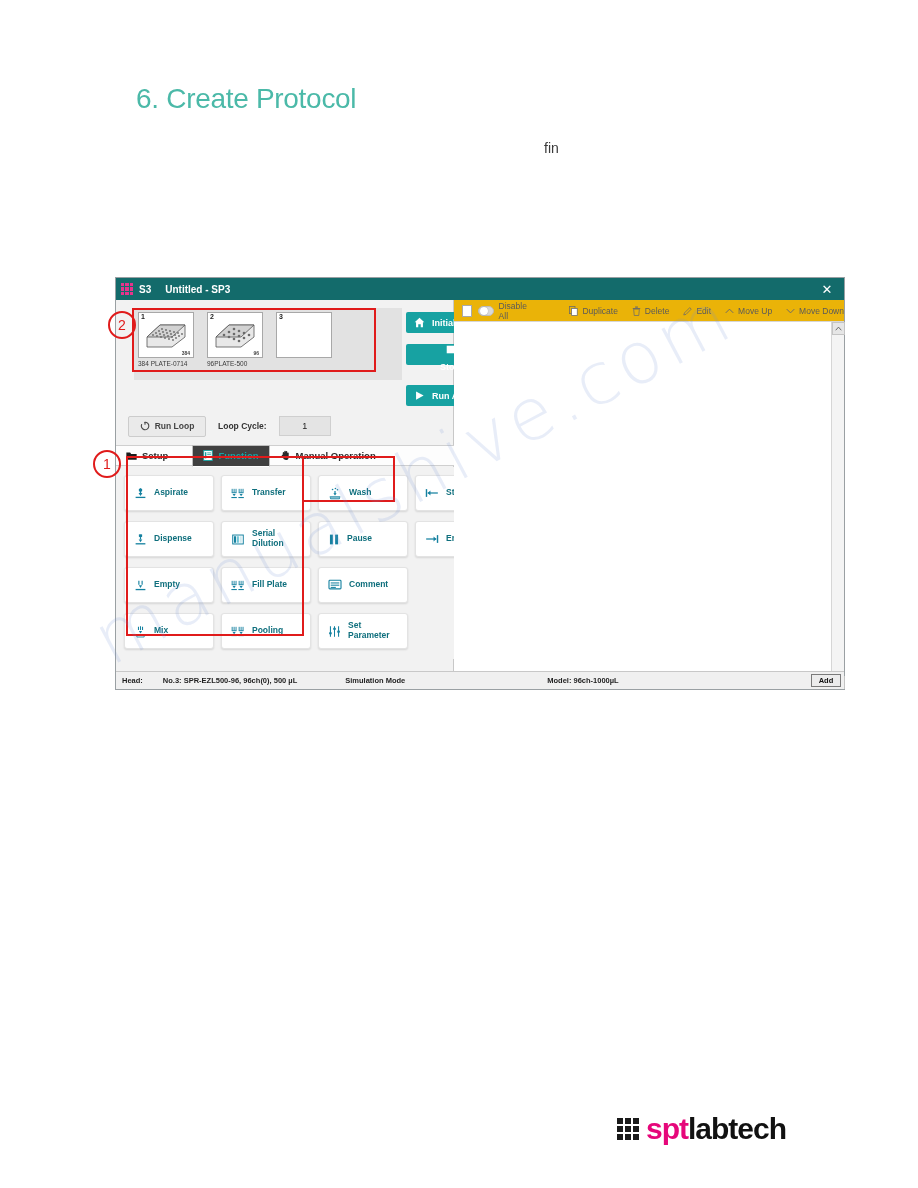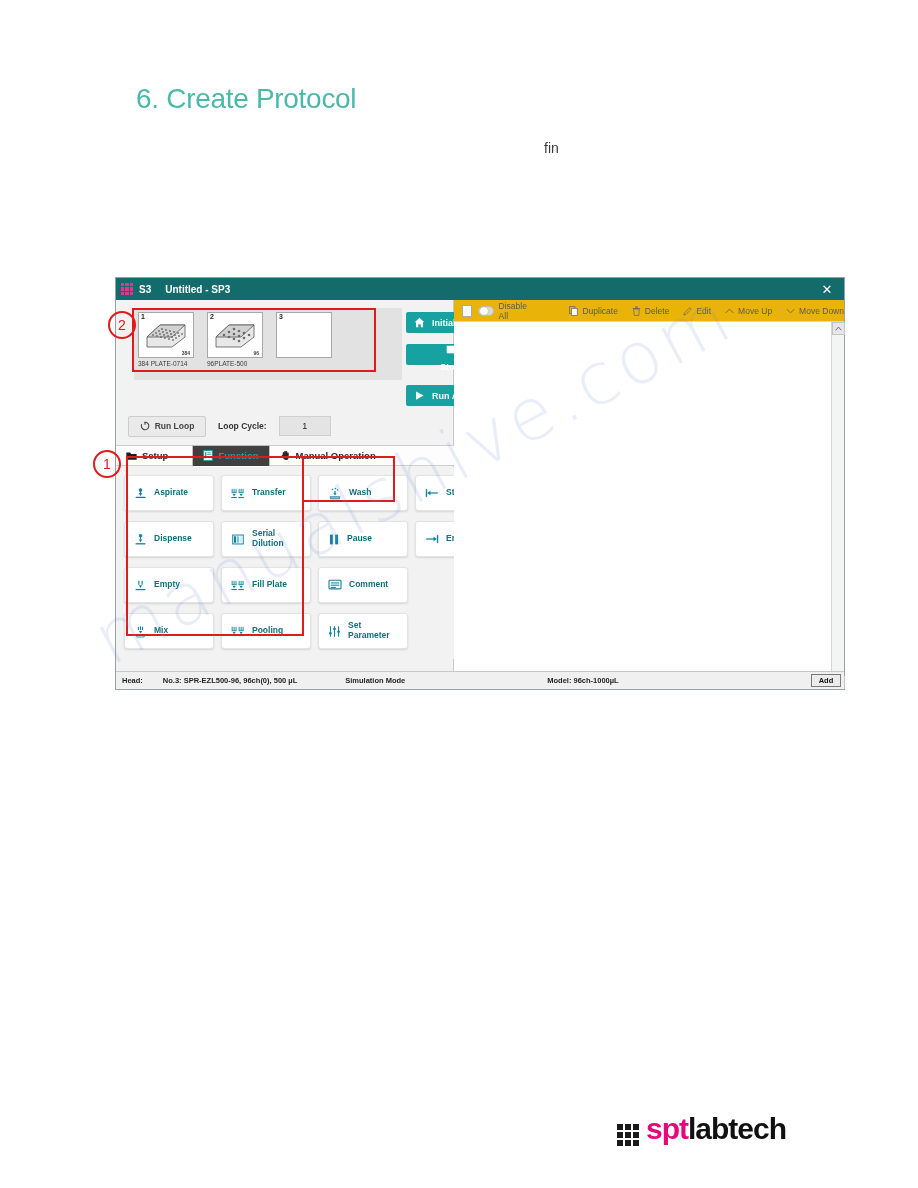--- a/index.html
+++ b/index.html
@@ -304,21 +304,21 @@
   .annot-box {
     position:absolute;
     border:2px solid #e01b1b;
     z-index:40;
     pointer-events:none;
   }
 
   
   .brand {
     position:absolute; left:617px; top:1112px;
-    display:flex; align-items:flex-end; gap:7px;
+    display:flex; align-items:center; gap:7px;
   }
   .brand-grid {
     width:22px; height:22px;
     display:grid;
     grid-template-columns:repeat(3,1fr);
     grid-template-rows:repeat(3,1fr);
     gap:2px;
   }
   .brand-grid i { background:#1a1a1a; display:block; }
   .brand-text {

